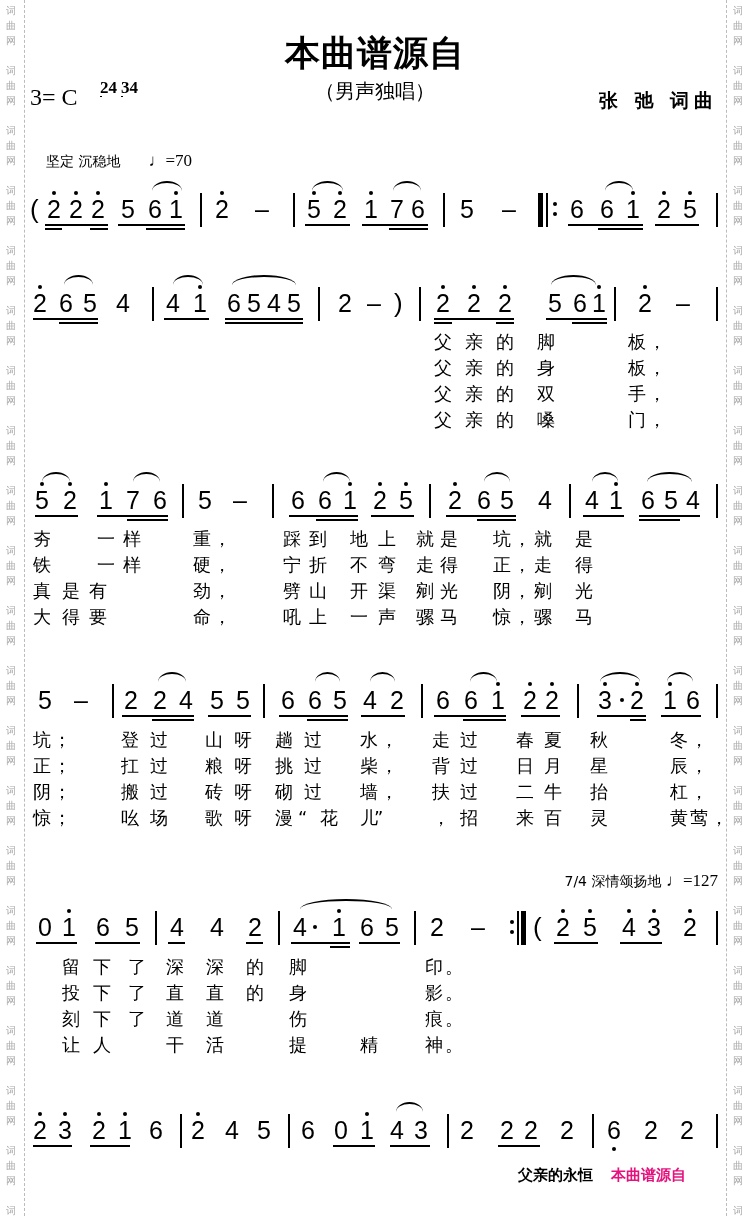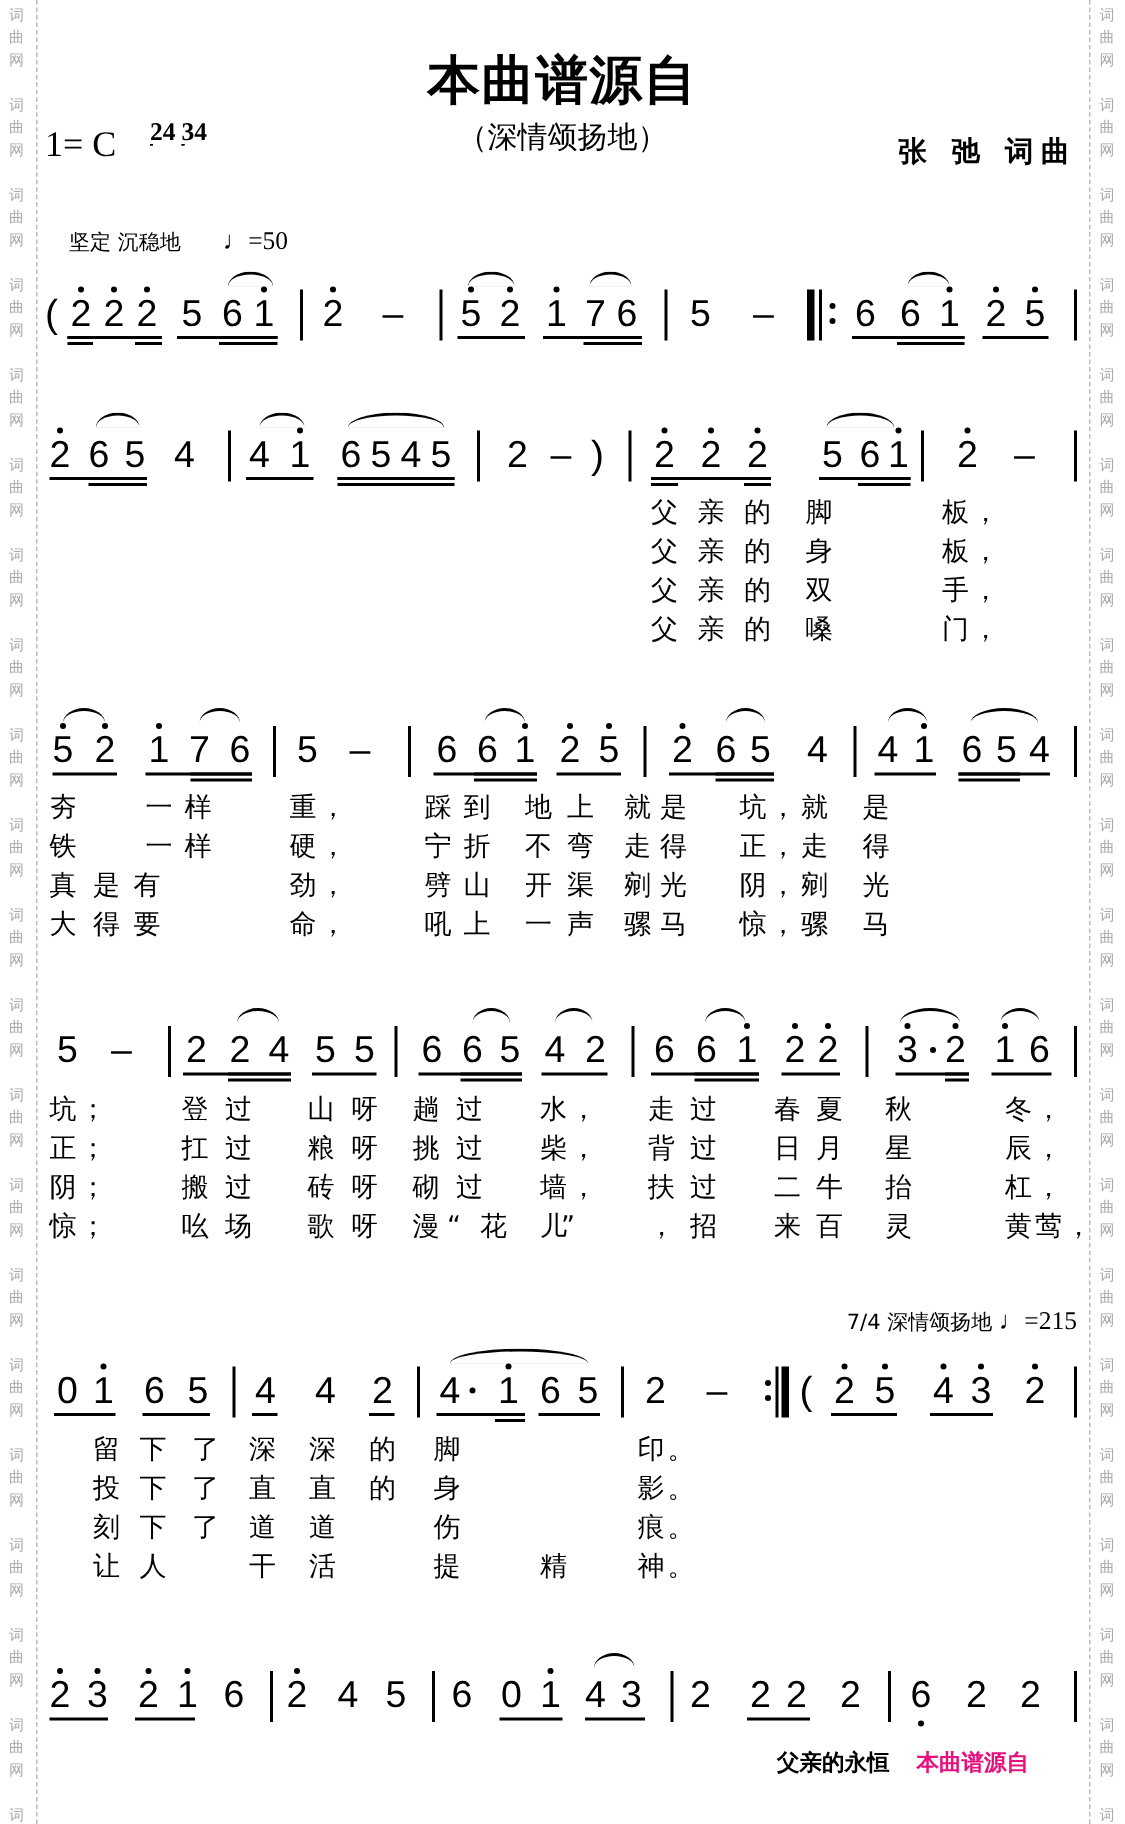--- a/index.html
+++ b/index.html
@@ -154,34 +154,34 @@
     <div class="wm" style="top: 1084px;">词</div>
     <div class="wm" style="top: 1099px;">曲</div>
     <div class="wm" style="top: 1114px;">网</div>
     <div class="wm" style="top: 1144px;">词</div>
     <div class="wm" style="top: 1159px;">曲</div>
     <div class="wm" style="top: 1174px;">网</div>
     <div class="wm" style="top: 1204px;">词</div>
   </div>
 
 <div class="title">本曲谱源自</div>
-<div class="subtitle">（深情颂扬地）</div>
-<div class="key">1= C</div>
+<div class="subtitle">（男声独唱）</div>
+<div class="key">3= C</div>
 <div class="timesig" style="left:100px">
   <span>2</span><span class="bar"></span><span>4</span>
 </div>
 <div class="timesig" style="left:121px">
   <span>3</span><span class="bar"></span><span>4</span>
 </div>
 <div class="author">张 弛 词曲</div>
 <div class="tempo1">
-  <span>坚定 沉稳地</span><span class="bpm">♩=50</span>
+  <span>坚定 沉稳地</span><span class="bpm">♩=70</span>
 </div>
 <div class="tempo2">
-  <span>7/4  深情颂扬地</span> <span class="bpm">♩=215</span>
+  <span>7/4  深情颂扬地</span> <span class="bpm">♩=127</span>
 </div>
 
 <div id="score">
     <div class="paren" style="left: 30px; top: 195px;">(</div>
     <div class="n" style="left: 45px; top: 195px;">2</div>
     <div class="dot-up" style="left: 52px; top: 191px;"></div>
     <div class="n" style="left: 67px; top: 195px;">2</div>
     <div class="dot-up" style="left: 74px; top: 191px;"></div>
     <div class="n" style="left: 89px; top: 195px;">2</div>
     <div class="dot-up" style="left: 96px; top: 191px;"></div>

